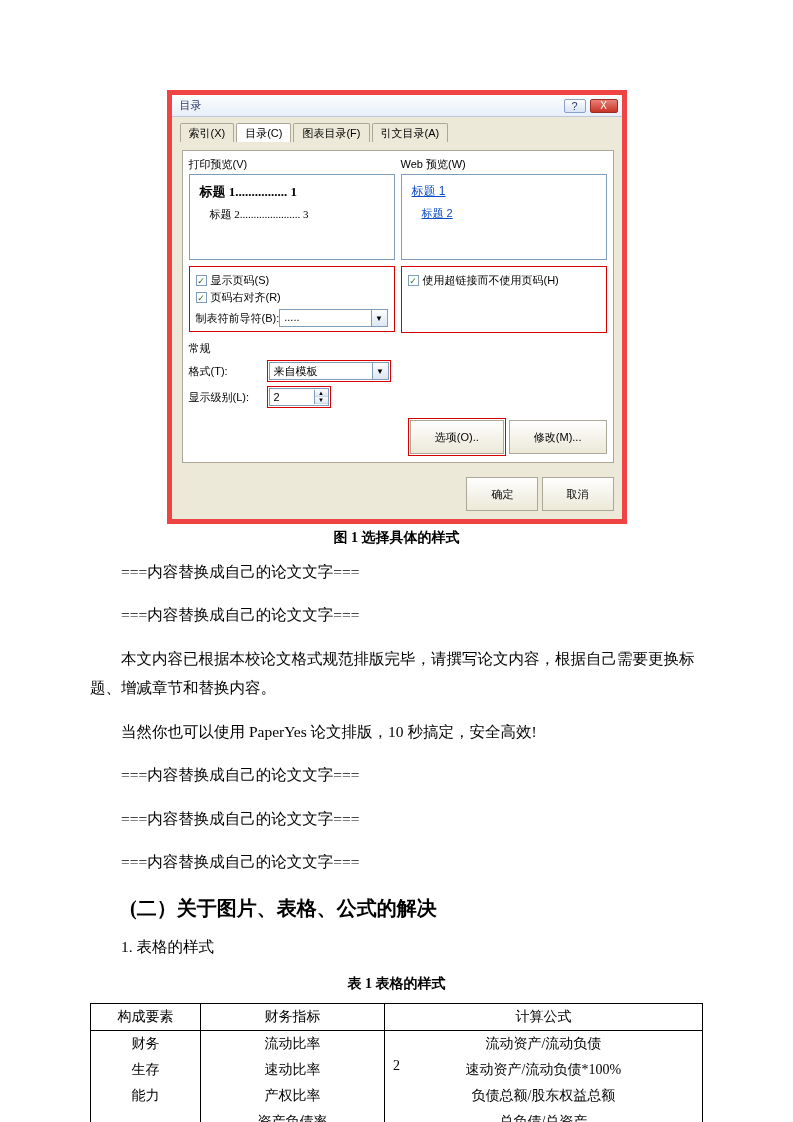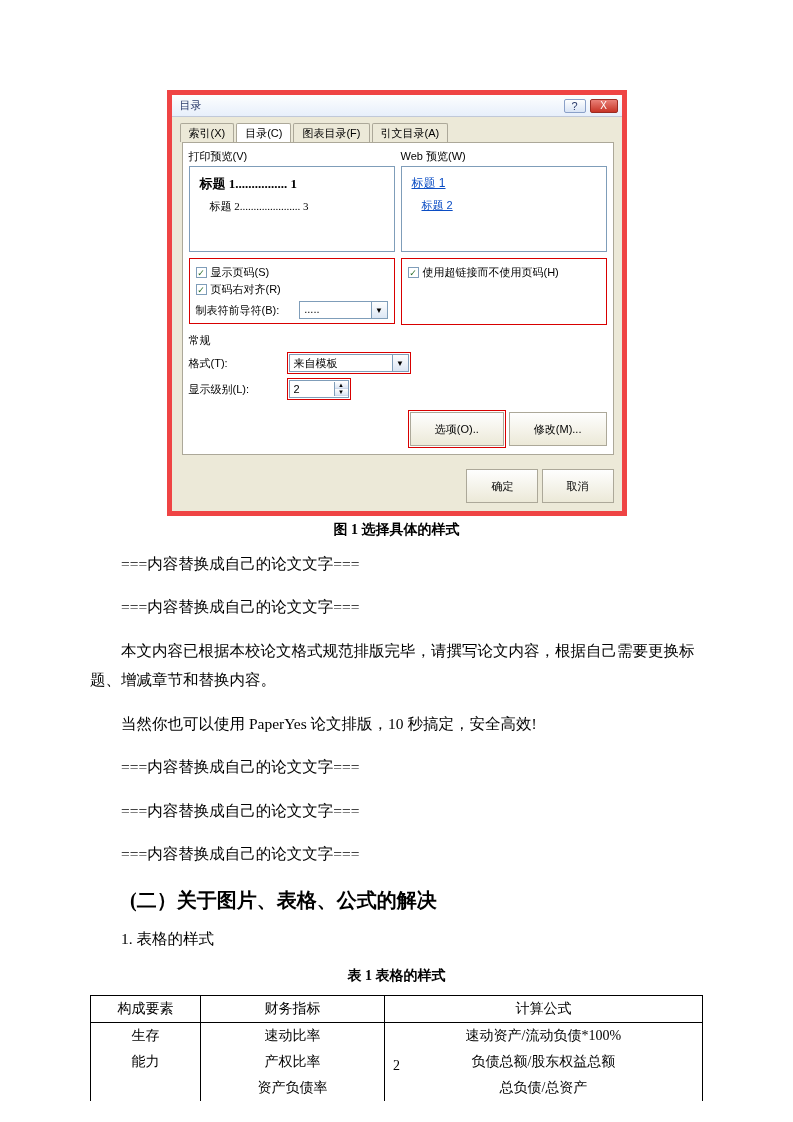--- a/index.html
+++ b/index.html
@@ -35,38 +35,38 @@
     padding: 0 4px 0 8px;
     color: #2b3b6a;
   }
   .dialog-title .btns { display:flex; gap:4px;}
   .dialog-title .hx {
     width: 22px; height: 14px; font-size: 11px;
     border: 1px solid #8aa0c8; background: linear-gradient(#fdfefe,#d9e4f5);
     display:flex;align-items:center;justify-content:center;border-radius:2px;
   }
   .dialog-close { width:28px;height:14px;background:linear-gradient(#e98178,#c73426);border:1px solid #9a2b22;border-radius:2px;color:#fff;display:flex;align-items:center;justify-content:center;font-size:10px;}
-  .tabs { display:flex; padding: 6px 8px 0 8px; gap:2px; background:#ece9d8;}
+  .tabs { display:flex; padding: 6px 8px 8px 8px; gap:2px; background:#ece9d8;}
   .tab { padding: 2px 8px 1px 8px; border:1px solid #aca899; border-bottom:none; background:#ece9d8; border-radius:2px 2px 0 0; font-size:11px;}
   .tab.active { background:#fff; position:relative;}
   .tab-body { margin:0 8px 8px 10px; background:#fff; border:1px solid #aca899; padding:6px;}
   .row2 { display:flex; gap:6px;}
   .panel-col { flex:1;}
   .panel-label { font-size:11px; margin-bottom:2px;}
   .preview-box { border:1px solid #7f9db9; background:#fff; height:86px; padding:8px 10px; overflow:hidden;}
   .preview-box.left { font-family:"SimSun",serif;}
   .preview-box.left .l1 { font-weight:bold; font-size:13px;}
   .preview-box.left .l2 { font-size:11px; margin-top:6px; margin-left:10px;}
   .preview-box.right a { color:#0b4dc4; font-size:12px; text-decoration:underline;}
   .preview-box.right .l2 { margin-top:6px; margin-left:10px;}
   .preview-box.right .l2 a { font-size:11px;}
   .redbox { border:1px solid #d80000; padding:4px 6px; margin-top:6px;}
   .chk { display:flex; align-items:center; gap:4px; margin:2px 0;}
   .chk .box { width:11px;height:11px;border:1px solid #7f9db9;background:#fff;display:inline-flex;align-items:center;justify-content:center;font-size:9px;color:#2a6d2a;}
-  .field-row { display:flex; align-items:center; gap:20px; margin-top:4px;}
+  .field-row { display:flex; align-items:center; gap:0; margin-top:4px;}
   .combo { flex:1; height:18px; border:1px solid #7f9db9; background:#fff; display:flex;}
   .combo .val { flex:1; padding:1px 4px; font-size:11px;}
   .combo .arr { width:16px;border-left:1px solid #7f9db9;display:flex;align-items:center;justify-content:center;font-size:8px;background:linear-gradient(#fefefe,#dce6f4);}
   .section-hdr { margin-top:8px; font-size:11px;}
   .spin { width:60px;height:18px;border:1px solid #7f9db9;background:#fff;display:flex;align-items:center;}
   .spin .val { flex:1; padding:1px 4px;}
   .spin .arr2 { width:14px;border-left:1px solid #7f9db9;display:flex;flex-direction:column;font-size:6px;}
   .spin .arr2 span { flex:1;display:flex;align-items:center;justify-content:center;background:linear-gradient(#fefefe,#dce6f4);border-bottom:1px solid #ccd8ea;}
   .btn { height:34px; min-width:60px; padding:0 24px; border:1px solid #aca899; background:linear-gradient(#fefefe,#ece9d8); font-size:11px; display:inline-flex; align-items:center; justify-content:center;}
   .btn-row { text-align:right; margin-top:10px;}
@@ -211,20 +211,25 @@
         <col class="c2">
         <col class="c3">
       </colgroup>
     <tbody>
         <tr>
       <th>构成要素</th>
       <th>财务指标</th>
       <th>计算公式</th>
     </tr>
     <tr>
+      <td class="nbh" style="border-top:1px solid #000">财务</td>
+      <td class="inner" style="border-top:1px solid #000">流动比率</td>
+      <td class="inner" style="border-top:1px solid #000">流动资产/流动负债</td>
+    </tr>
+    <tr>
       <td class="nbh">生存</td>
       <td class="inner">速动比率</td>
       <td class="inner">速动资产/流动负债*100%</td>
     </tr>
     <tr>
       <td class="nbh">能力</td>
       <td class="inner">产权比率</td>
       <td class="inner">负债总额/股东权益总额</td>
     </tr>
     <tr>

